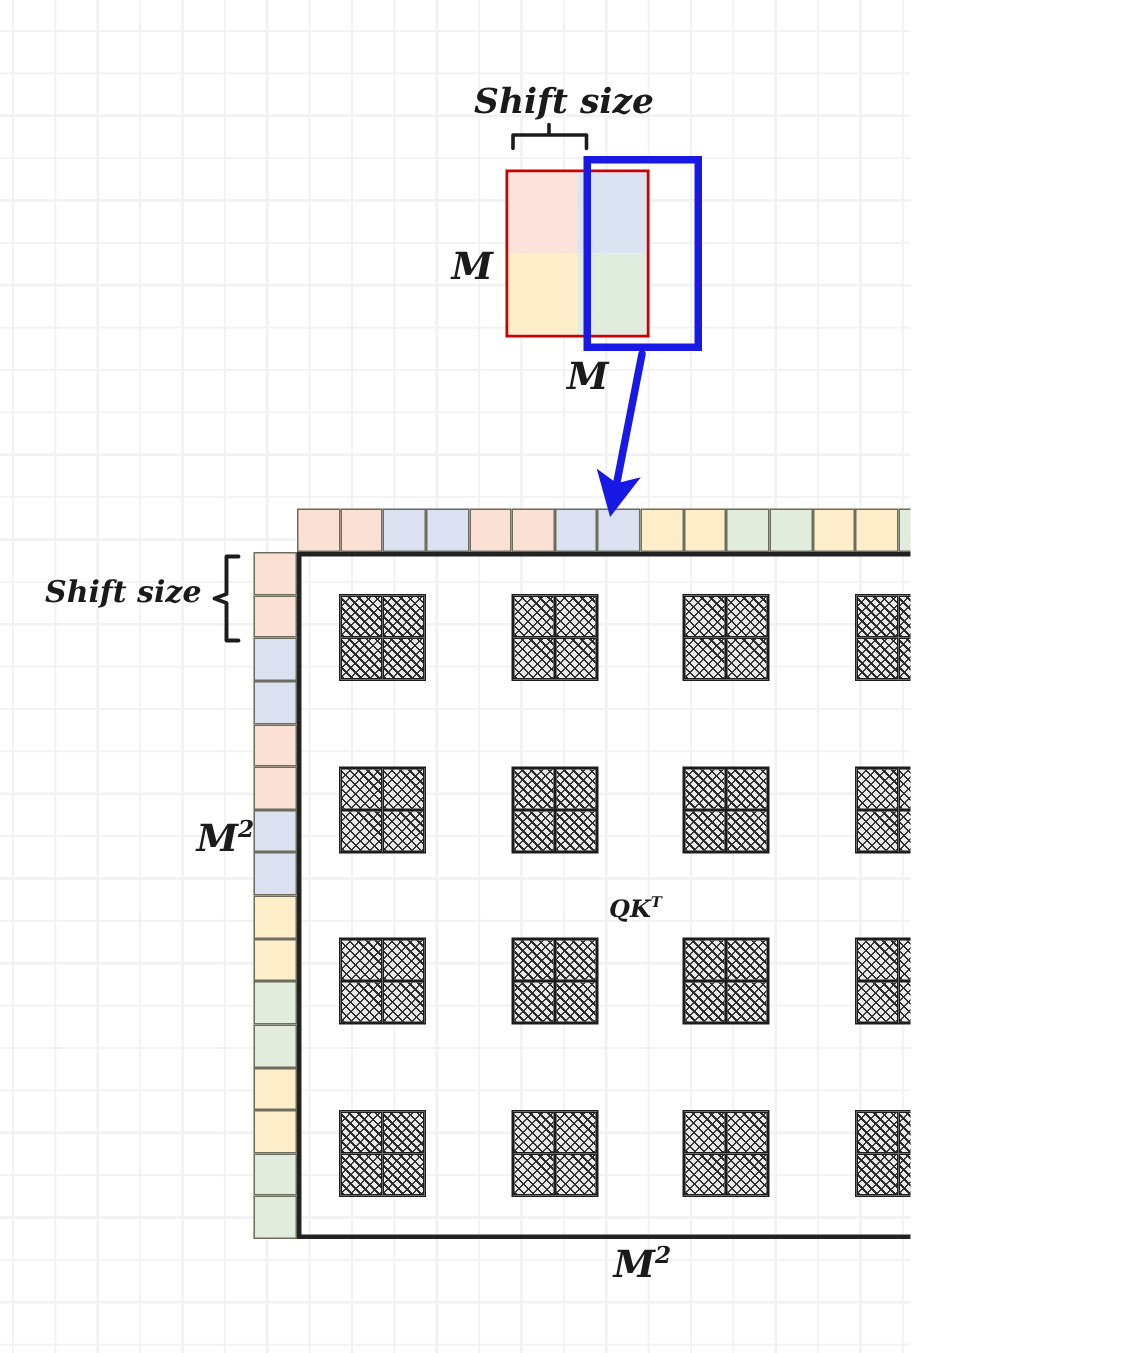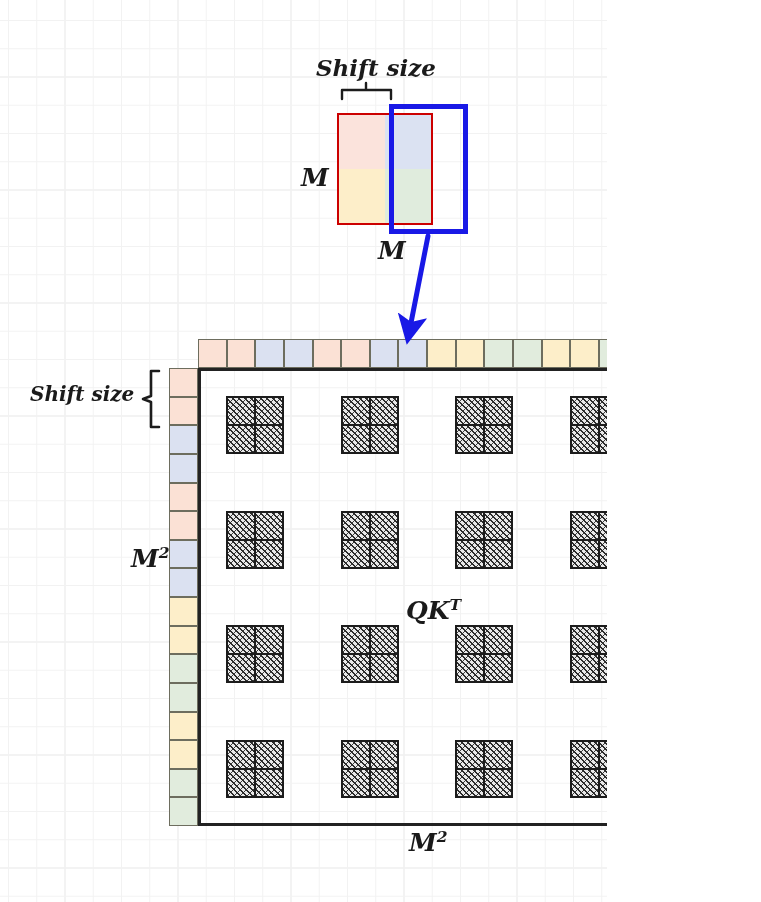--- a/index.html
+++ b/index.html
@@ -312,21 +312,21 @@
         <div class="hcell"></div>
       </div>
     </div>
 
   <div class="mathlabel" style="left:30px; top:382px; font-size:20px;">Shift size</div>
 
   <div class="mathlabel" style="left:131px; top:544px; font-size:25px;">
     <span>M</span><sup>2</sup>
   </div>
 
-  <div class="mathlabel" style="left:406px; top:596px; font-size:25px;">
+  <div class="mathlabel" style="left:406px; top:596px; font-size:16px;">
     <span>QK</span><sup>T</sup>
   </div>
 
   <div class="mathlabel" style="left:409px; top:828px; font-size:25px;">
     <span>M</span><sup>2</sup>
   </div>
 
   <svg class="ov" id="svg-brackets" viewBox="0 0 761 902">
 
     <path d="M 342 99 L 342 90 L 366 90 L 366 83 L 366 90 L 391 90 L 391 99" fill="none" stroke="#1c1c1c" stroke-width="2.4" stroke-linecap="round" stroke-linejoin="round"></path>

